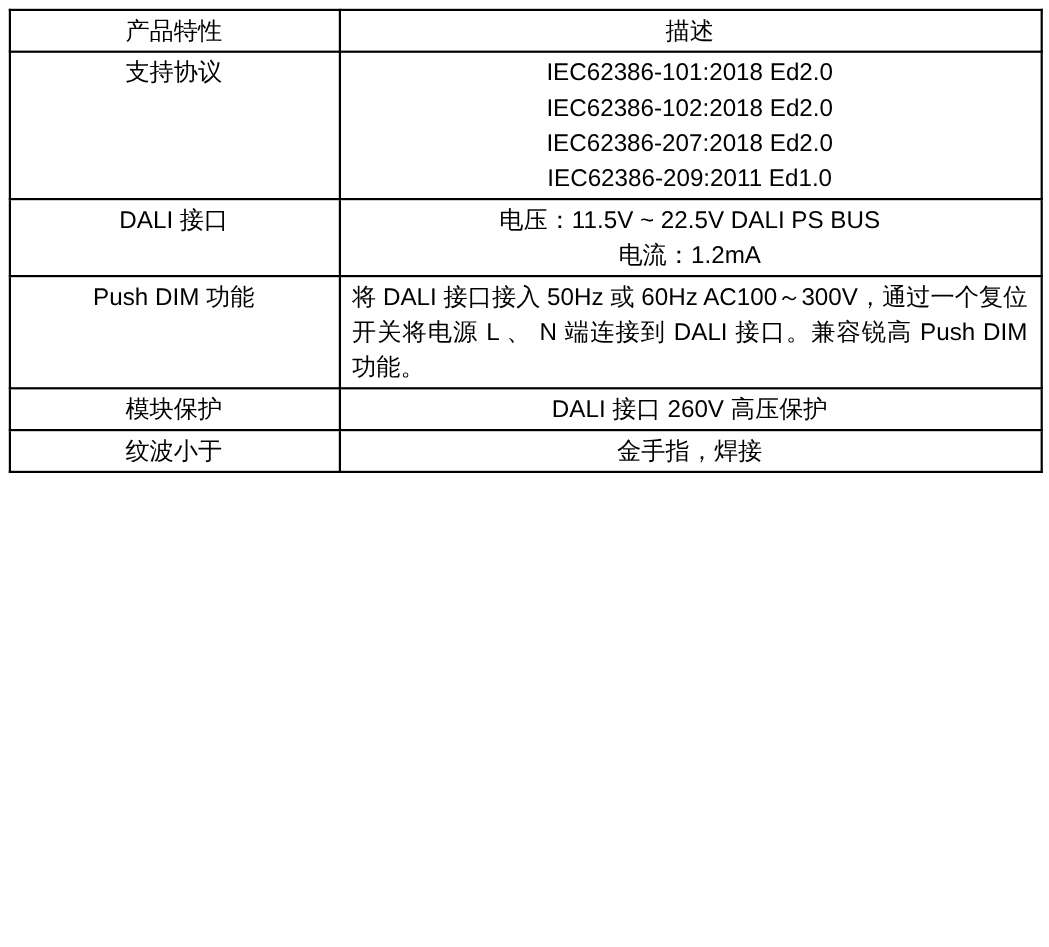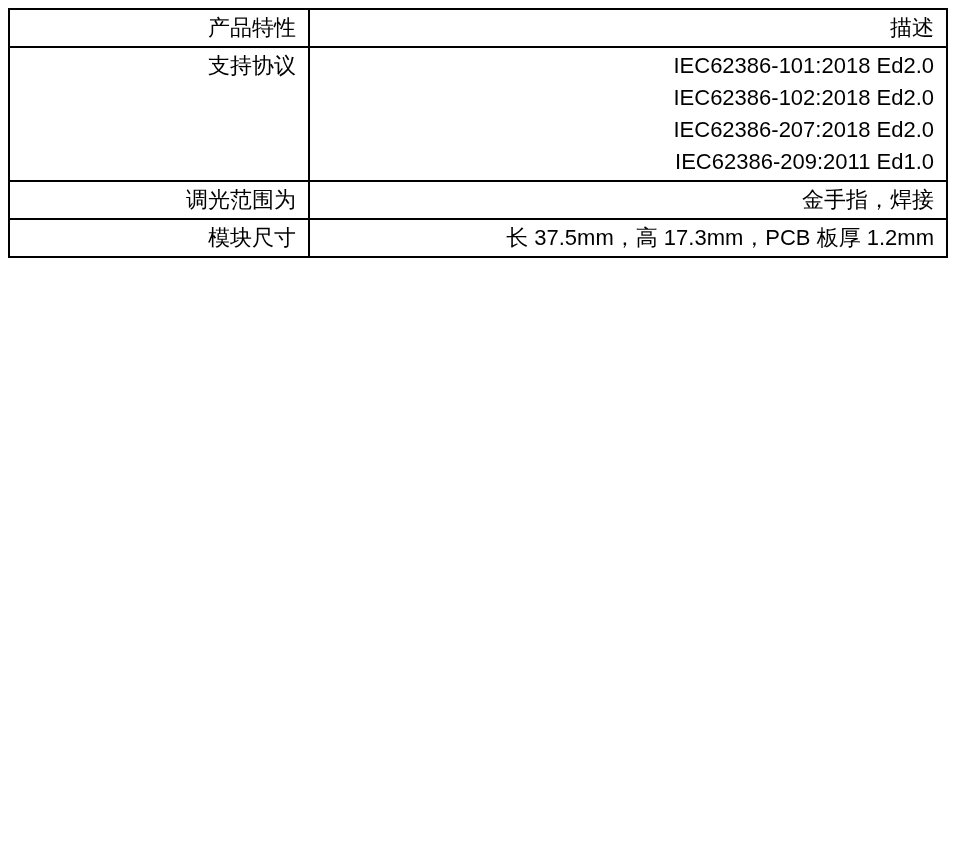--- a/index.html
+++ b/index.html
@@ -30,21 +30,21 @@
     border: 2px solid var(--border-color);
   }
   col.col-feature { width: 300px; }
   col.col-desc    { width: 638px; }
   .spec-table th,
   .spec-table td {
     border: 2px solid var(--border-color);
     padding: 2px 12px 2px 10px;
     line-height: 32px;
     vertical-align: top;
-    text-align: right;
+    text-align: center;
     font-weight: normal;
     white-space: pre-line;
     overflow-wrap: break-word;
   }
   .spec-table td.desc.justify {
     text-align: justify;
   }
 </style>
 </head>
 <body>
@@ -63,22 +63,31 @@
     </thead>
     <tbody id="spec-body">
         <tr>
           <td class="feature">支持协议</td>
           <td class="desc">IEC62386-101:2018 Ed2.0
 IEC62386-102:2018 Ed2.0
 IEC62386-207:2018 Ed2.0
 IEC62386-209:2011 Ed1.0</td>
         </tr>
         <tr>
-          <td class="feature">调光范围为</td>
-          <td class="desc">金手指，焊接</td>
+          <td class="feature">DALI 接口</td>
+          <td class="desc">电压：11.5V ~ 22.5V DALI PS BUS
+电流：1.2mA</td>
         </tr>
         <tr>
-          <td class="feature">模块尺寸</td>
-          <td class="desc">长 37.5mm，高 17.3mm，PCB 板厚 1.2mm</td>
+          <td class="feature">Push DIM 功能</td>
+          <td class="desc justify">将 DALI 接口接入 50Hz 或 60Hz AC100～300V，通过一个复位开关将电源 L 、 N 端连接到 DALI 接口。兼容锐高 Push DIM 功能。</td>
+        </tr>
+        <tr>
+          <td class="feature">模块保护</td>
+          <td class="desc">DALI 接口 260V 高压保护</td>
+        </tr>
+        <tr>
+          <td class="feature">纹波小于</td>
+          <td class="desc">金手指，焊接</td>
         </tr>
       </tbody>
   </table>
 </div>
 
 </body></html>

